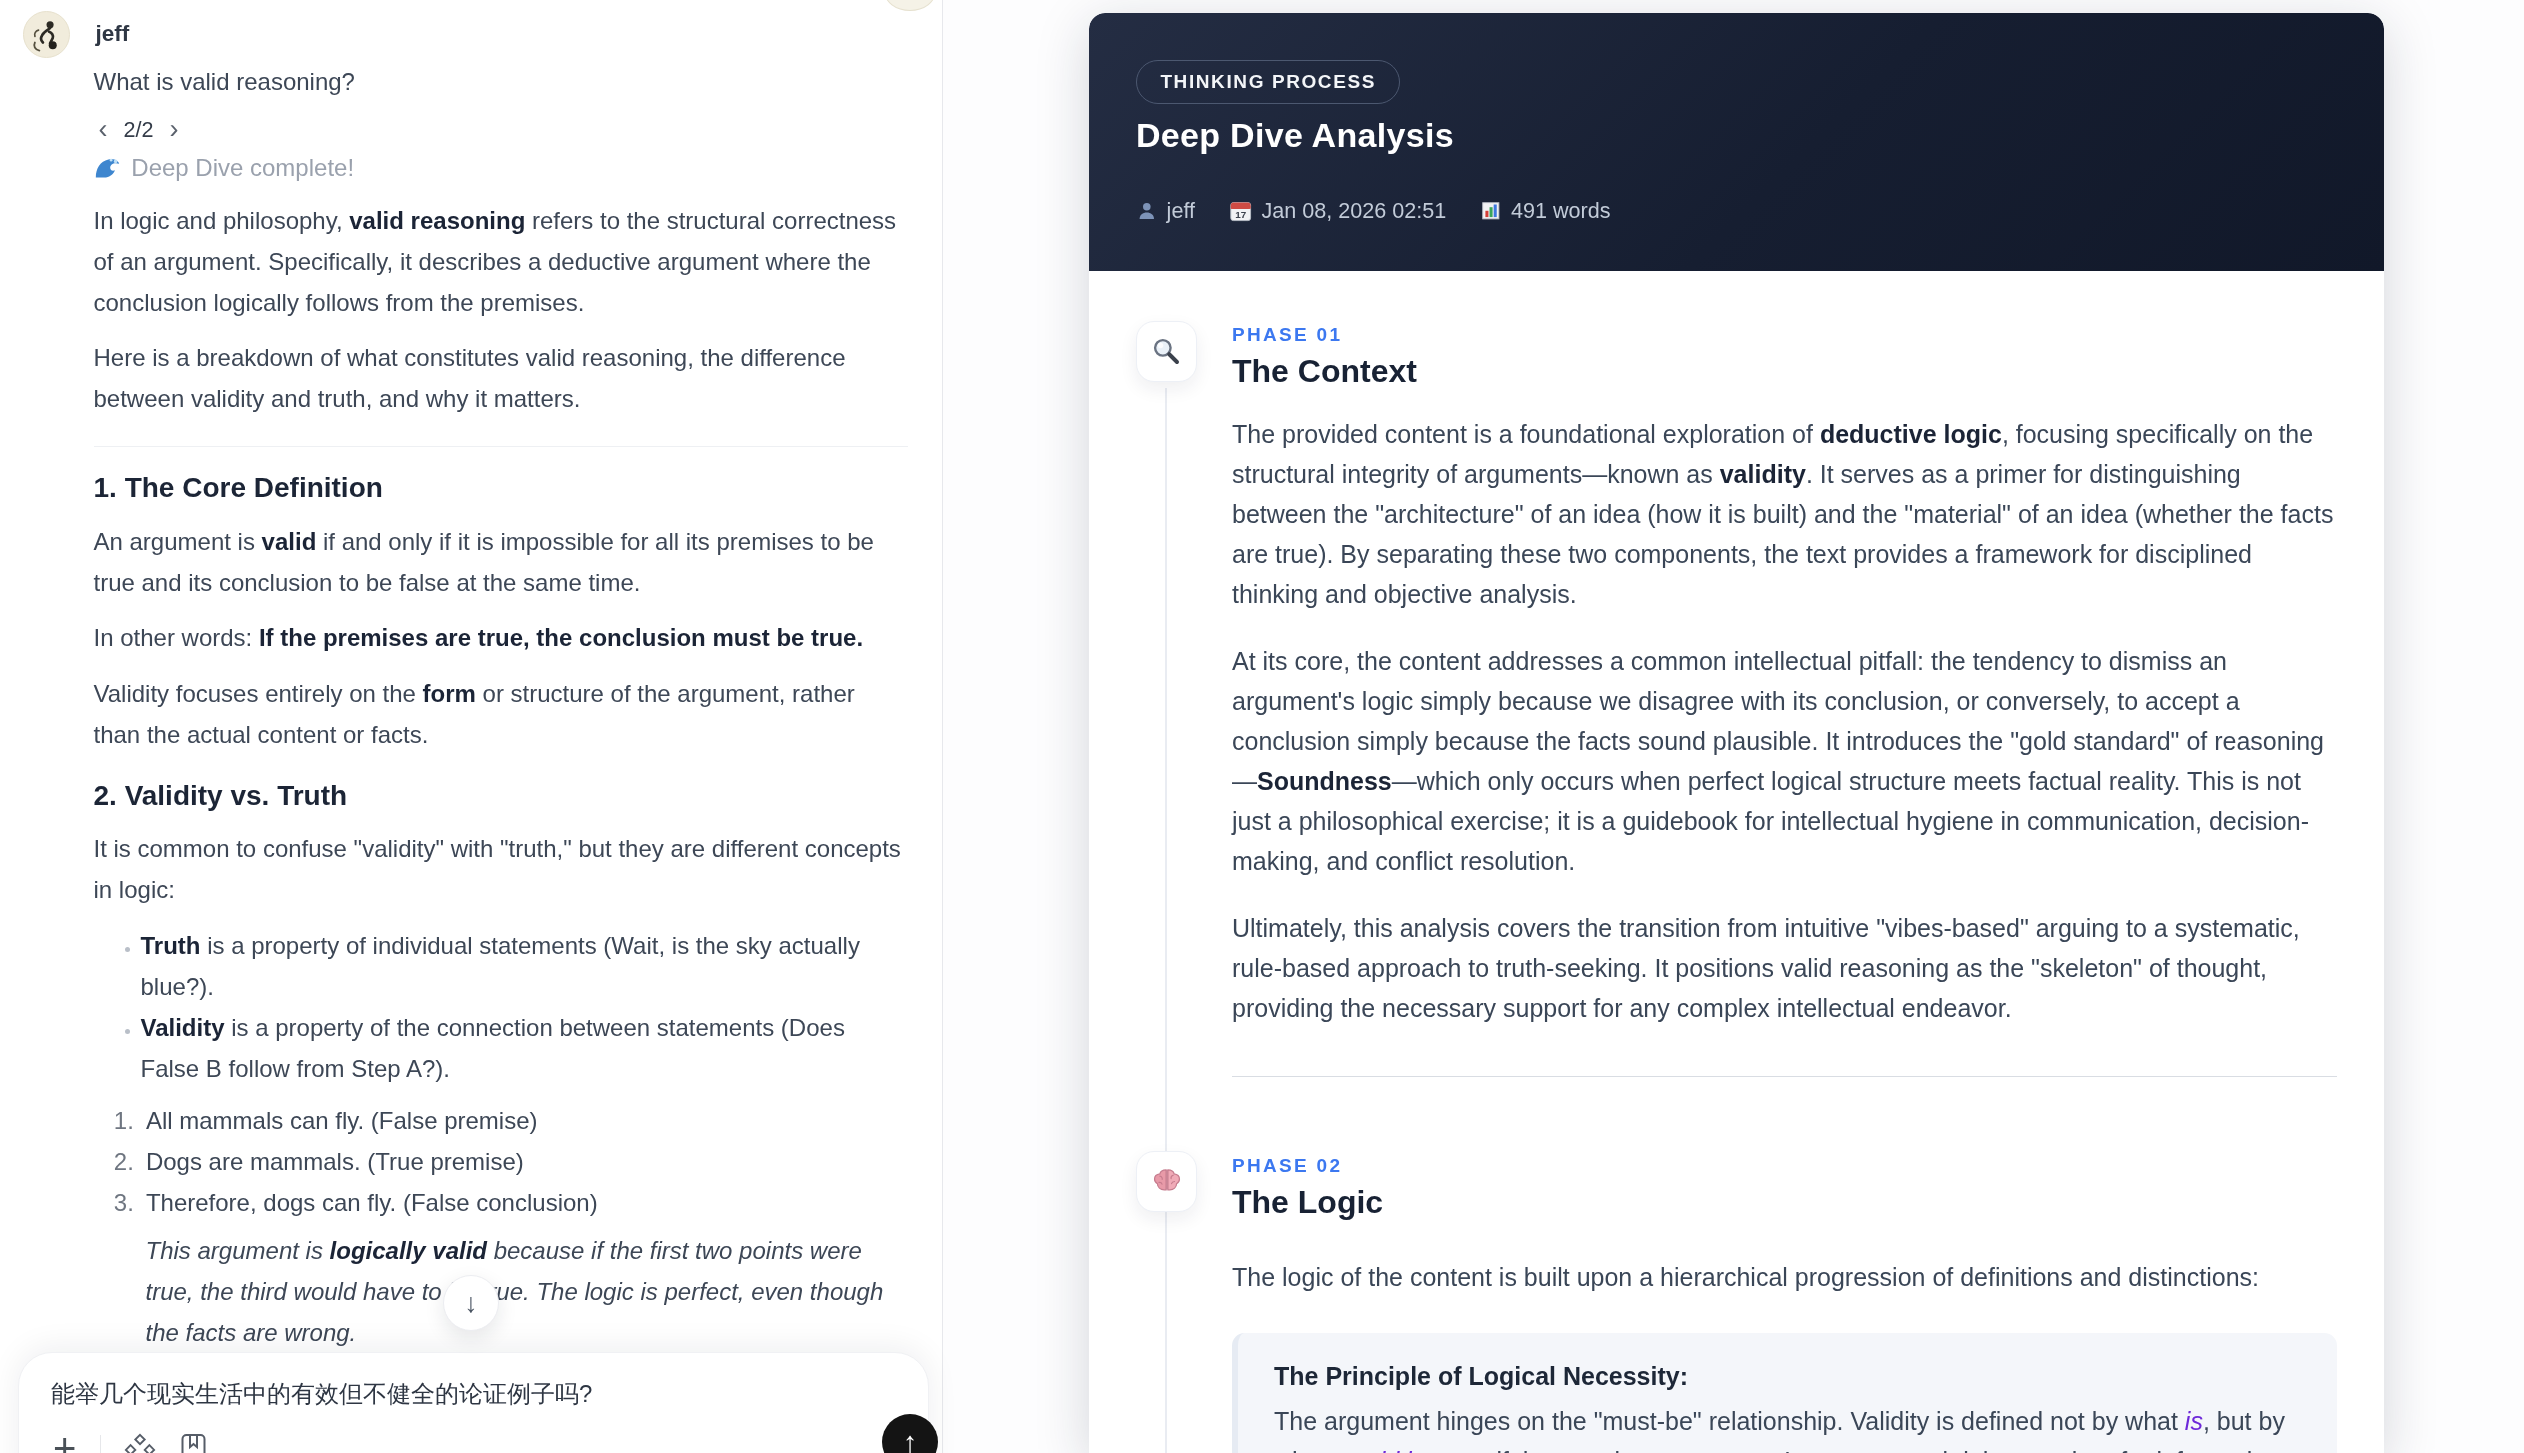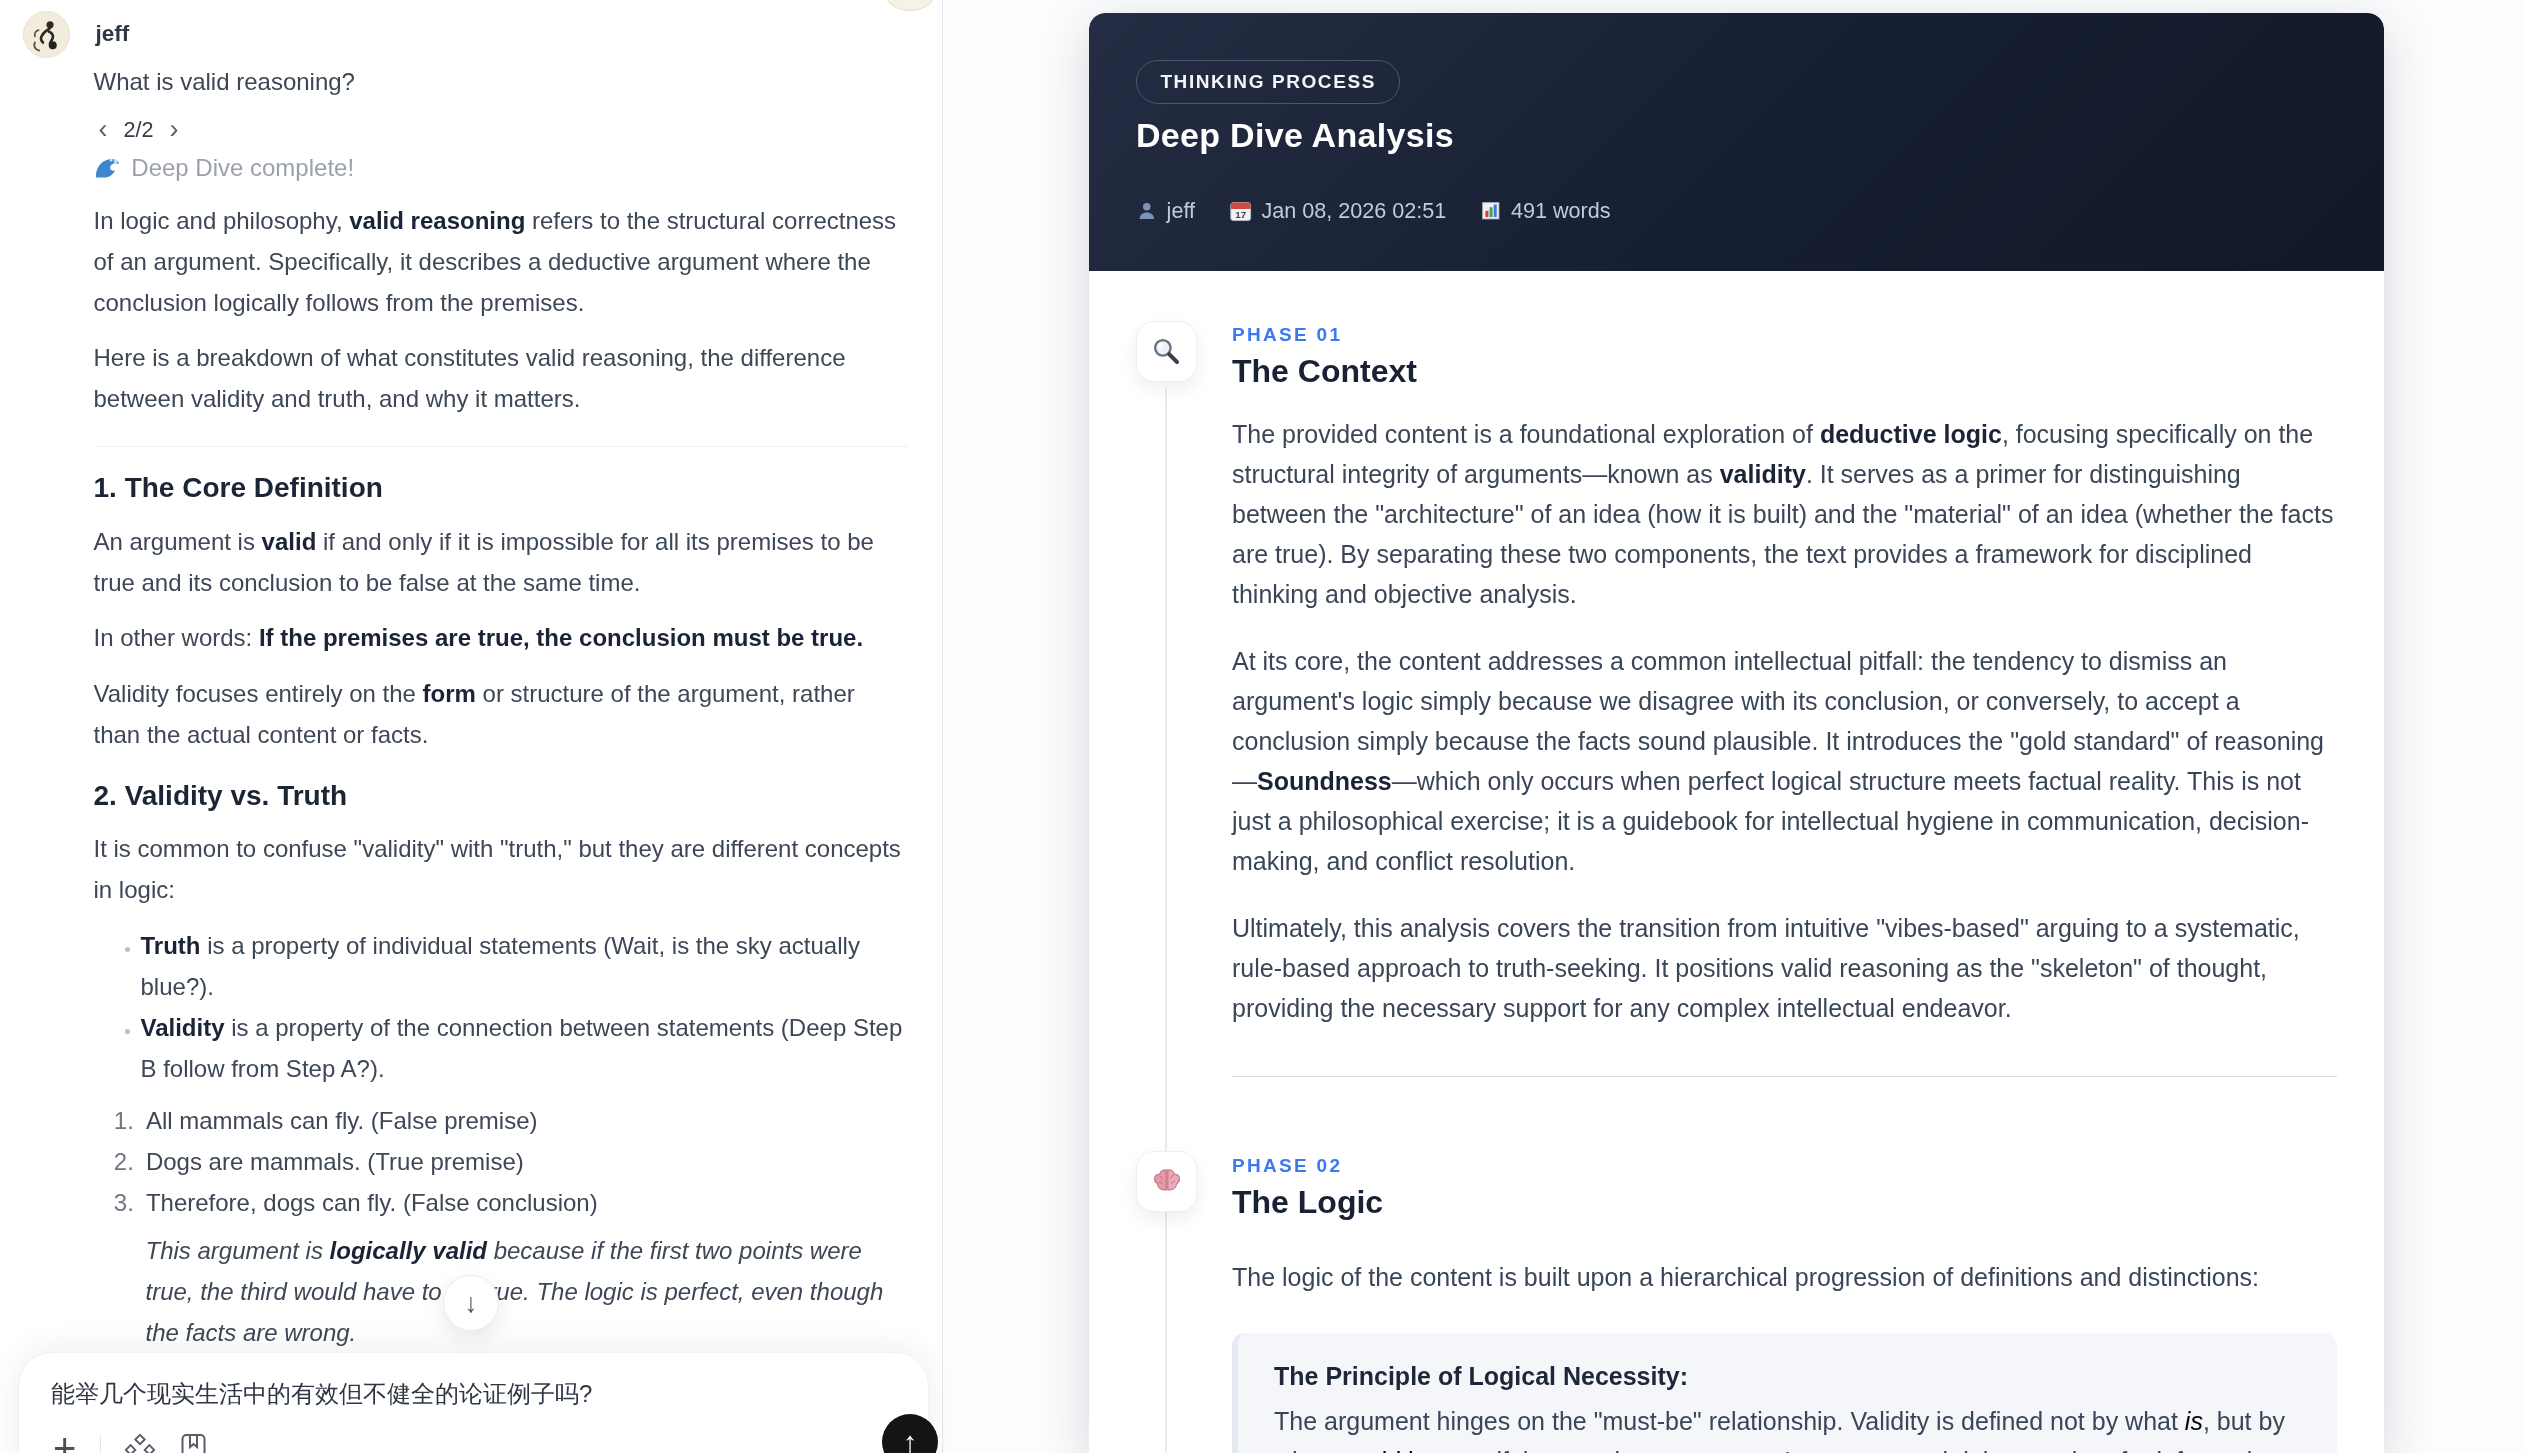--- a/index.html
+++ b/index.html
@@ -79,21 +79,21 @@
   .phase-title{color:#182234;font-weight:700;font-size:32px;margin-top:7.2px;}
   .phase-body{grid-column:2;font-size:25px;line-height:40px;color:#3a4657;}
   .phase-body p{margin:27px 0;}
   .phase-body p.first{margin-top:23.4px;}
   .section-hr{grid-column:2;border:none;border-top:0.9px solid #d9dde3;margin:21.6px 0 0;}
   .phase2{margin-top:74px;}
   .callout{background:#f4f6fa;border-left:6.3px solid #e6ebf3;border-radius:12.6px;
     padding:25px 36px 23.4px;margin-top:36px;}
   .callout-title{font-size:25px;font-weight:700;color:#1d2737;line-height:36px;margin-bottom:7.2px;}
   .callout-body{font-size:25px;line-height:40px;color:#3a4657;}
-  .callout-body .rt-i{color:#000000;text-align:right;}
+  .callout-body .rt-i{color:#6d28d9;text-align:right;}
   .ic{display:inline-block;vertical-align:middle;}
 </style>
 </head>
 <body>
 
 <div class="chat-pane">
   <div class="chat-inner">
 
     <div class="user-row">
       <div class="avatar">
@@ -132,21 +132,21 @@
       <p><span>Here is a breakdown of what constitutes valid reasoning, the difference between validity and truth, and why it matters.</span></p>
       <hr>
       <h3>1. The Core Definition</h3>
       <p><span>An argument is </span><span class="rt-b">valid</span><span> if and only if it is impossible for all its premises to be true and its conclusion to be false at the same time.</span></p>
       <p><span>In other words: </span><span class="rt-b">If the premises are true, the conclusion must be true.</span></p>
       <p><span>Validity focuses entirely on the </span><span class="rt-b">form</span><span> or structure of the argument, rather than the actual content or facts.</span></p>
       <h3>2. Validity vs. Truth</h3>
       <p><span>It is common to confuse "validity" with "truth," but they are different concepts in logic:</span></p>
       <ul>
         <li><span class="rt-b">Truth</span><span> is a property of individual statements (Wait, is the sky actually blue?).</span></li>
-        <li><span class="rt-b">Validity</span><span> is a property of the connection between statements (Deep Step B follow from Step A?).</span></li>
+        <li><span class="rt-b">Validity</span><span> is a property of the connection between statements (Does False B follow from Step A?).</span></li>
       </ul>
       <ol>
         <li>All mammals can fly. (False premise)</li>
         <li>Dogs are mammals. (True premise)</li>
         <li>Therefore, dogs can fly. (False conclusion)</li>
       </ol>
       <div class="note"><span class="rt-i">This argument is </span><span class="rt-b rt-i">logically valid</span><span class="rt-i"> because if the first two points were true, the third would have to be true. The logic is perfect, even though the facts are wrong.</span></div>
     </div>
   </div>
 

